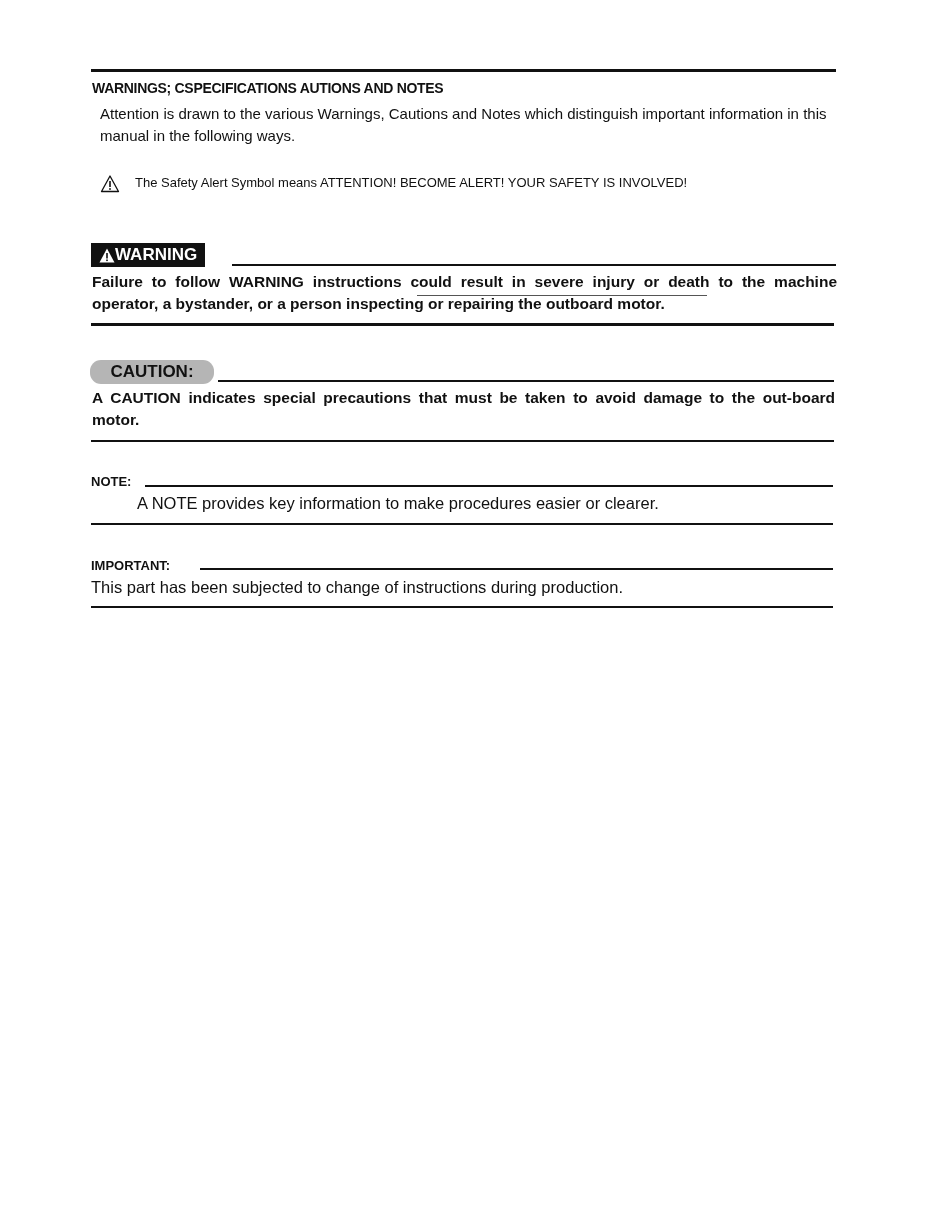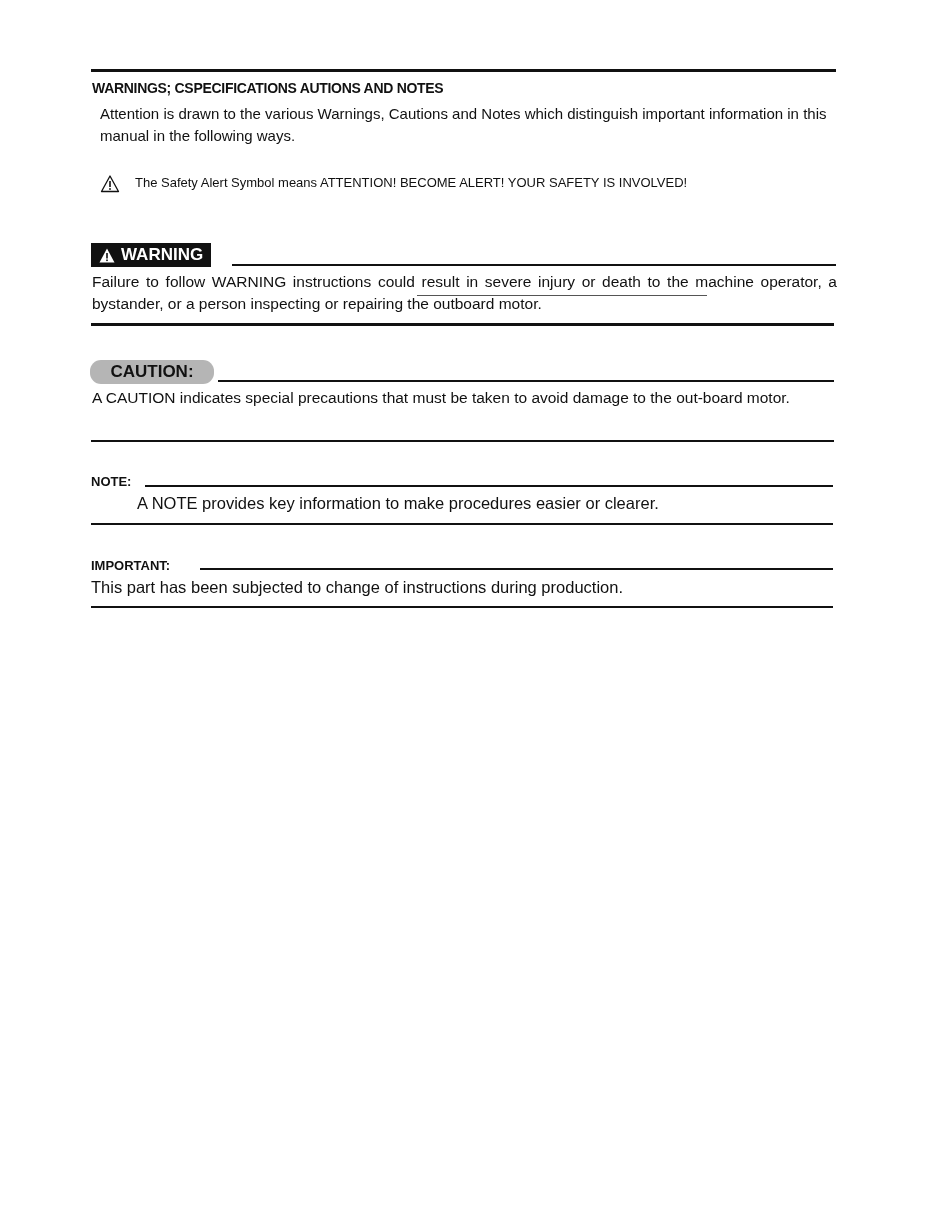--- a/index.html
+++ b/index.html
@@ -5,23 +5,23 @@
   html, body { margin: 0; padding: 0; background: #ffffff; }
   body { width: 935px; height: 1210px; position: relative; overflow: hidden;
          font-family: "Liberation Sans", "DejaVu Sans", sans-serif; color: #111; }
   .abs { position: absolute; }
   .rule { position: absolute; background: #111; }
   .title { left: 92px; top: 80px; font-size: 14px; font-weight: bold; letter-spacing: -0.3px; }
   .intro { left: 100px; top: 103px; width: 745px; font-size: 15px; line-height: 22px; }
   .alert-icon { left: 100px; top: 174px; width: 20px; height: 20px; }
   .alert-text { left: 135px; top: 172px; width: 700px; font-size: 13px; line-height: 22px; text-align: justify; text-align-last: left; }
   .warn-badge { left: 91px; top: 243px; height: 24px; background: #111; color: #fff;
-                font-size: 17px; font-weight: bold; line-height: 24px; padding: 0 8px 0 8px; display: flex; align-items: center; gap: 6px; }
+                font-size: 17px; font-weight: bold; line-height: 24px; padding: 0 8px 0 8px; display: flex; align-items: center; }
   .warn-badge svg { width: 16px; height: 15px; }
-  .body-bold { font-size: 15.5px; font-weight: normal; line-height: 22px; }
+  .body-bold { font-size: 15.5px; font-weight: bold; line-height: 22px; }
   .warn-text { left: 92px; top: 271px; width: 745px; text-align: justify; text-align-last: left; }
   .caution-badge { left: 90px; top: 360px; width: 124px; height: 24px; background: #b5b5b5;
                    background-image: radial-gradient(#8e8e8e 0.6px, transparent 0.7px);
                    background-size: 2px 2px; color: #111; font-size: 17px; font-weight: bold;
                    line-height: 24px; text-align: center; border-radius: 11px; }
   .caution-text { left: 92px; top: 387px; width: 743px; text-align: justify; text-align-last: left; }
   .label { font-size: 13px; font-weight: bold; }
   .note-label { left: 91px; top: 474px; }
   .note-text { left: 91px; top: 492px; font-size: 16.5px; line-height: 22px; margin-left: 46px; }
   .imp-label { left: 91px; top: 558px; }

